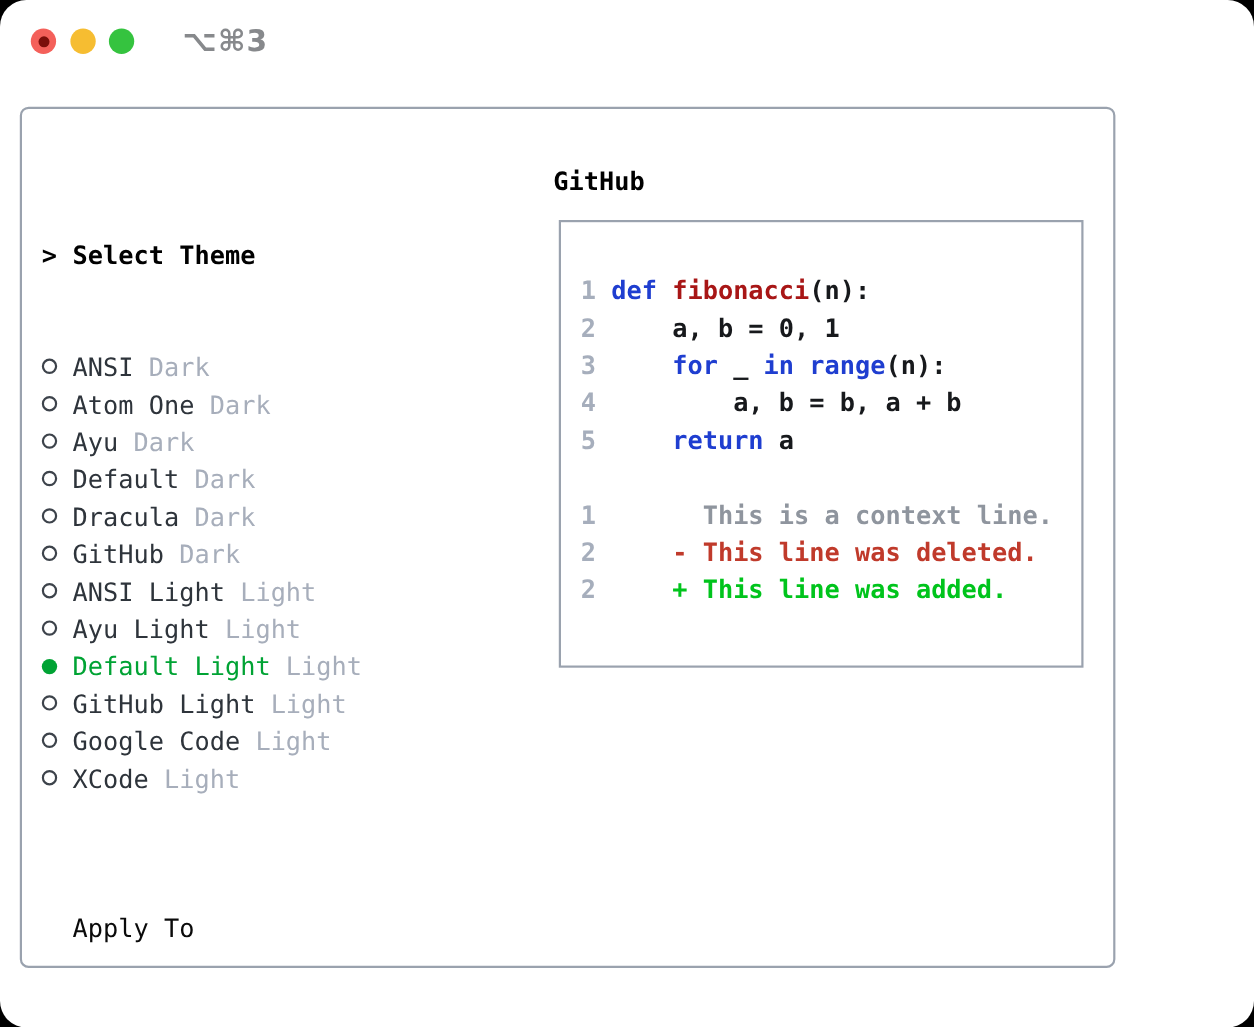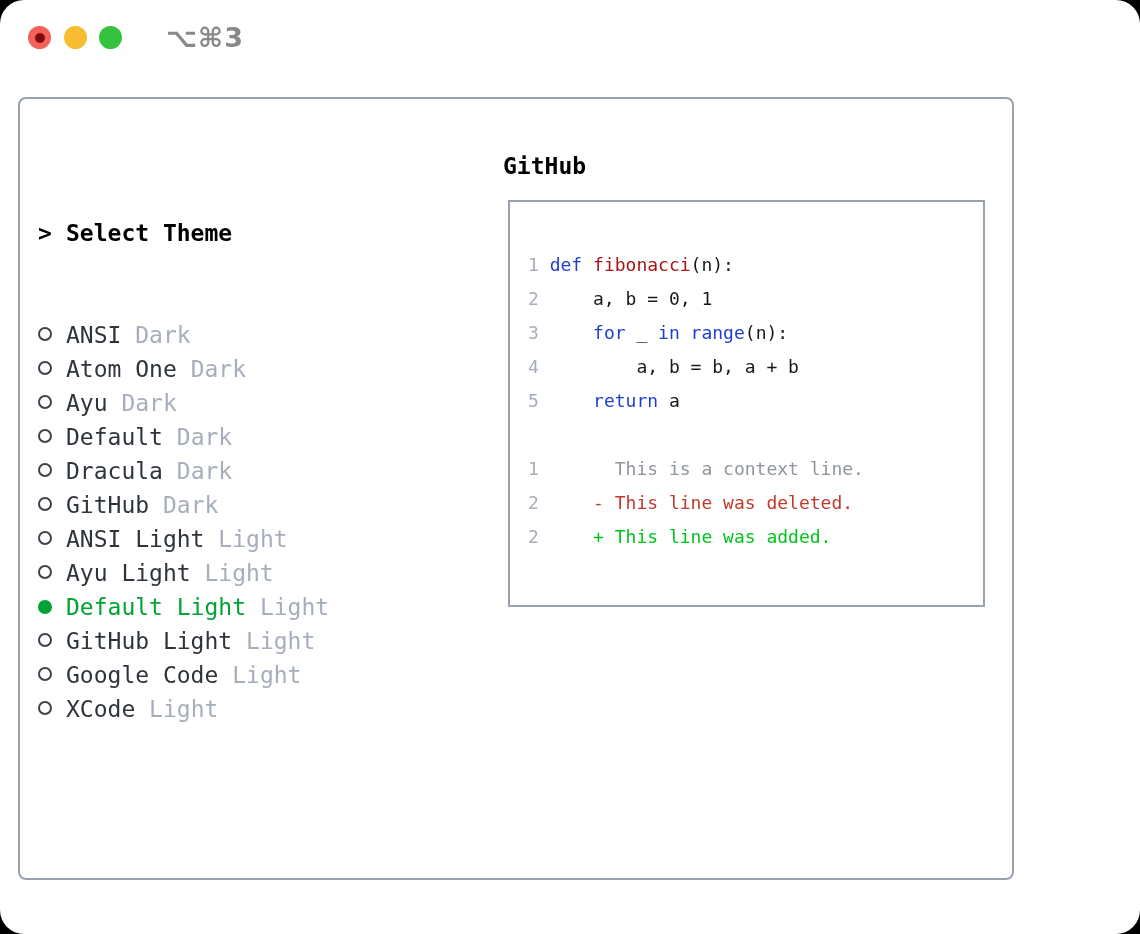--- a/index.html
+++ b/index.html
@@ -34,21 +34,21 @@
   .circ.filled{width:14px;height:14px;border:none;vertical-align:1px;}
   .pointer-glyph{font-weight:700;color:#000;}
   .header-label{font-weight:700;color:#000;}
   .apply-header{margin-top:34px;height:34px;padding-left:28px;font-weight:500;color:#0a0a0a;}
   
   .preview-header{position:absolute;left:483px;top:50px;height:34px;line-height:34px;font-size:23px;font-weight:700;color:#000;}
   .preview-box{
     position:absolute;left:488px;top:101px;width:477px;height:407px;
     border:2px solid #9aa2ae;box-sizing:border-box;overflow:hidden;
   }
-  .code{padding:46px 0 0 18px;font-size:18px;line-height:34px;white-space:pre;}
+  .code{padding:46px 0 0 18px;font-size:23px;line-height:34px;white-space:pre;font-weight:bold;}
   .code-line{height:34px;}
 </style>
 </head>
 <body>
 
 <div class="stage">
   <div class="window">
 
     <div>
       <span class="light light-close" style="background: rgb(244, 96, 90);">
@@ -57,20 +57,21 @@
       <span class="light light-min" style="background: rgb(246, 189, 49);"></span>
       <span class="light light-zoom" style="background: rgb(53, 195, 63);"></span>
       <span class="win-title">⌥⌘3</span>
     </div>
 
     <div class="panel">
 
       <div class="left-col">
         <div class="row"><span class="bullet pointer-glyph">&gt;</span><span class="header-label">Select Theme</span></div>
         <div id="theme-list"><div class="row"><span class="bullet"><span class="circ"></span></span><span style="color: rgb(46, 52, 59);">ANSI</span> <span style="color: rgb(167, 174, 187);">Dark</span></div><div class="row"><span class="bullet"><span class="circ"></span></span><span style="color: rgb(46, 52, 59);">Atom One</span> <span style="color: rgb(167, 174, 187);">Dark</span></div><div class="row"><span class="bullet"><span class="circ"></span></span><span style="color: rgb(46, 52, 59);">Ayu</span> <span style="color: rgb(167, 174, 187);">Dark</span></div><div class="row"><span class="bullet"><span class="circ"></span></span><span style="color: rgb(46, 52, 59);">Default</span> <span style="color: rgb(167, 174, 187);">Dark</span></div><div class="row"><span class="bullet"><span class="circ"></span></span><span style="color: rgb(46, 52, 59);">Dracula</span> <span style="color: rgb(167, 174, 187);">Dark</span></div><div class="row"><span class="bullet"><span class="circ"></span></span><span style="color: rgb(46, 52, 59);">GitHub</span> <span style="color: rgb(167, 174, 187);">Dark</span></div><div class="row"><span class="bullet"><span class="circ"></span></span><span style="color: rgb(46, 52, 59);">ANSI Light</span> <span style="color: rgb(167, 174, 187);">Light</span></div><div class="row"><span class="bullet"><span class="circ"></span></span><span style="color: rgb(46, 52, 59);">Ayu Light</span> <span style="color: rgb(167, 174, 187);">Light</span></div><div class="row"><span class="bullet"><span class="circ filled" style="background: rgb(0, 163, 52);"></span></span><span style="color: rgb(0, 163, 52);">Default Light</span> <span style="color: rgb(167, 174, 187);">Light</span></div><div class="row"><span class="bullet"><span class="circ"></span></span><span style="color: rgb(46, 52, 59);">GitHub Light</span> <span style="color: rgb(167, 174, 187);">Light</span></div><div class="row"><span class="bullet"><span class="circ"></span></span><span style="color: rgb(46, 52, 59);">Google Code</span> <span style="color: rgb(167, 174, 187);">Light</span></div><div class="row"><span class="bullet"><span class="circ"></span></span><span style="color: rgb(46, 52, 59);">XCode</span> <span style="color: rgb(167, 174, 187);">Light</span></div></div>
+        <div class="apply-header">Apply To</div>
         <div id="apply-list"><div class="row"><span class="bullet"></span></div></div>
         
       </div>
 
       <div class="preview-header">GitHub</div>
       <div class="preview-box">
         <div class="code" id="preview-lines"><div class="code-line"><span style="color: rgb(166, 174, 188);">1 </span><span style="color: rgb(31, 62, 208);">def </span><span style="color: rgb(168, 22, 22);">fibonacci</span><span style="color: rgb(23, 25, 28);">(n):</span></div><div class="code-line"><span style="color: rgb(166, 174, 188);">2 </span><span style="color: rgb(23, 25, 28);">    a, b = 0, 1</span></div><div class="code-line"><span style="color: rgb(166, 174, 188);">3 </span><span style="color: rgb(23, 25, 28);">    </span><span style="color: rgb(31, 62, 208);">for</span><span style="color: rgb(23, 25, 28);"> _ </span><span style="color: rgb(31, 62, 208);">in</span><span style="color: rgb(23, 25, 28);"> </span><span style="color: rgb(31, 62, 208);">range</span><span style="color: rgb(23, 25, 28);">(n):</span></div><div class="code-line"><span style="color: rgb(166, 174, 188);">4 </span><span style="color: rgb(23, 25, 28);">        a, b = b, a + b</span></div><div class="code-line"><span style="color: rgb(166, 174, 188);">5 </span><span style="color: rgb(23, 25, 28);">    </span><span style="color: rgb(31, 62, 208);">return</span><span style="color: rgb(23, 25, 28);"> a</span></div><div class="code-line">&nbsp;</div><div class="code-line"><span style="color: rgb(166, 174, 188);">1 </span><span style="color: rgb(143, 149, 158);">      This is a context line.</span></div><div class="code-line"><span style="color: rgb(166, 174, 188);">2 </span><span style="color: rgb(192, 58, 43);">    - This line was deleted.</span></div><div class="code-line"><span style="color: rgb(166, 174, 188);">2 </span><span style="color: rgb(0, 196, 28);">    + This line was added.</span></div></div>
       </div>
 
     </div>

